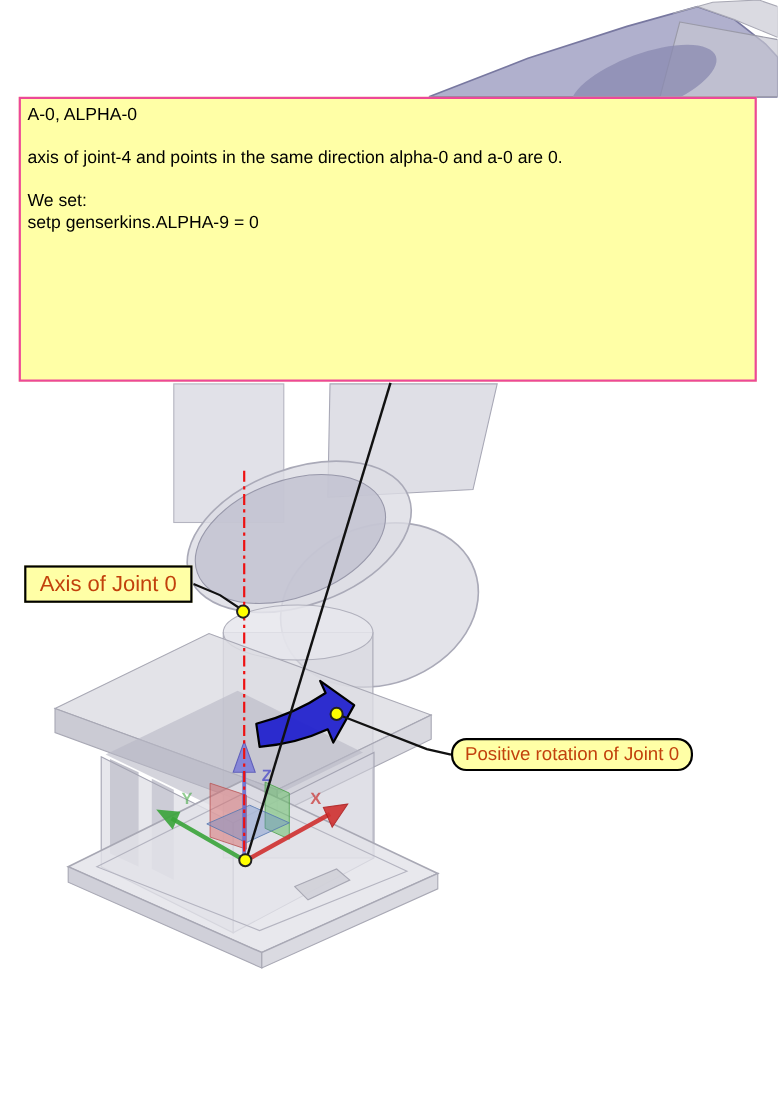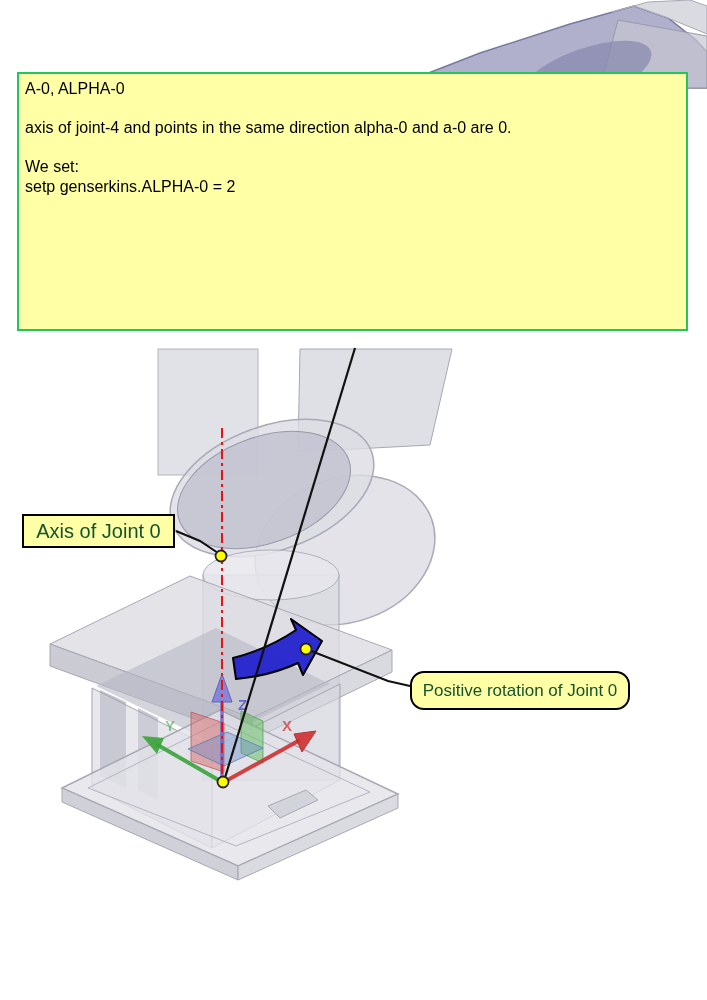--- a/index.html
+++ b/index.html
@@ -1,31 +1,31 @@
 <!DOCTYPE html>
 <html><head>
 <meta charset="utf-8">
 <style>
   html,body{margin:0;padding:0;background:#ffffff;}
   body{font-family:"Liberation Sans", sans-serif;}
   #canvas{position:relative;width:707px;height:1000px;background:#ffffff;overflow:hidden;}
   #scene{position:absolute;left:0;top:0;}
   .note{
-    position:absolute;left:17px;top:72px;width:671px;height:259px;
-    box-sizing:border-box;background:#ffffa6;border:2px solid #22c55e;
+    position:absolute;left:17px;top:88px;width:671px;height:259px;
+    box-sizing:border-box;background:#ffffa6;border:2px solid #ec4899;
     padding:5px 6px 0 6px;color:#000000;font-size:16px;line-height:19.5px;
   }
   .note .ln{white-space:nowrap;}
   .spacer{height:19.5px;}
   .callout{
     position:absolute;box-sizing:border-box;background:#ffffa6;border:2px solid #000000;
-    color:#14532d;display:flex;align-items:center;justify-content:center;white-space:nowrap;
+    color:#c2410c;display:flex;align-items:center;justify-content:center;white-space:nowrap;
   }
   #callout-axis{left:22px;top:514px;width:153px;height:34px;font-size:20px;}
-  #callout-rotation{left:410px;top:671px;width:220px;height:39px;font-size:17px;border-radius:14px;}
+  #callout-rotation{left:410px;top:671px;width:220px;height:30px;font-size:17px;border-radius:14px;}
 </style>
 </head>
 <body>
 
 <div id="canvas">
 
   <svg id="scene" width="707" height="1000" viewBox="0 0 707 1000">
 
     <g>
 
@@ -93,21 +93,21 @@
     <circle cx="306" cy="649" r="5.5" fill="#ffff00" stroke="#222222" stroke-width="1.8"></circle>
     <circle cx="223" cy="782" r="5.5" fill="#ffff00" stroke="#222222" stroke-width="1.8"></circle>
   </svg>
 
   <div class="note">
     <div class="ln">A-0, ALPHA-0</div>
     <div class="spacer"></div>
     <div class="ln">axis of joint-4 and points in the same direction alpha-0 and a-0 are 0.</div>
     <div class="spacer"></div>
     <div class="ln">We set:</div>
-    <div class="ln">setp genserkins.ALPHA-0 = 2</div>
+    <div class="ln">setp genserkins.ALPHA-9 = 0</div>
   </div>
 
   <div id="callout-axis" class="callout">
     <span>Axis of Joint 0</span>
   </div>
 
   <div id="callout-rotation" class="callout">
     <span>Positive rotation of Joint 0</span>
   </div>
 

